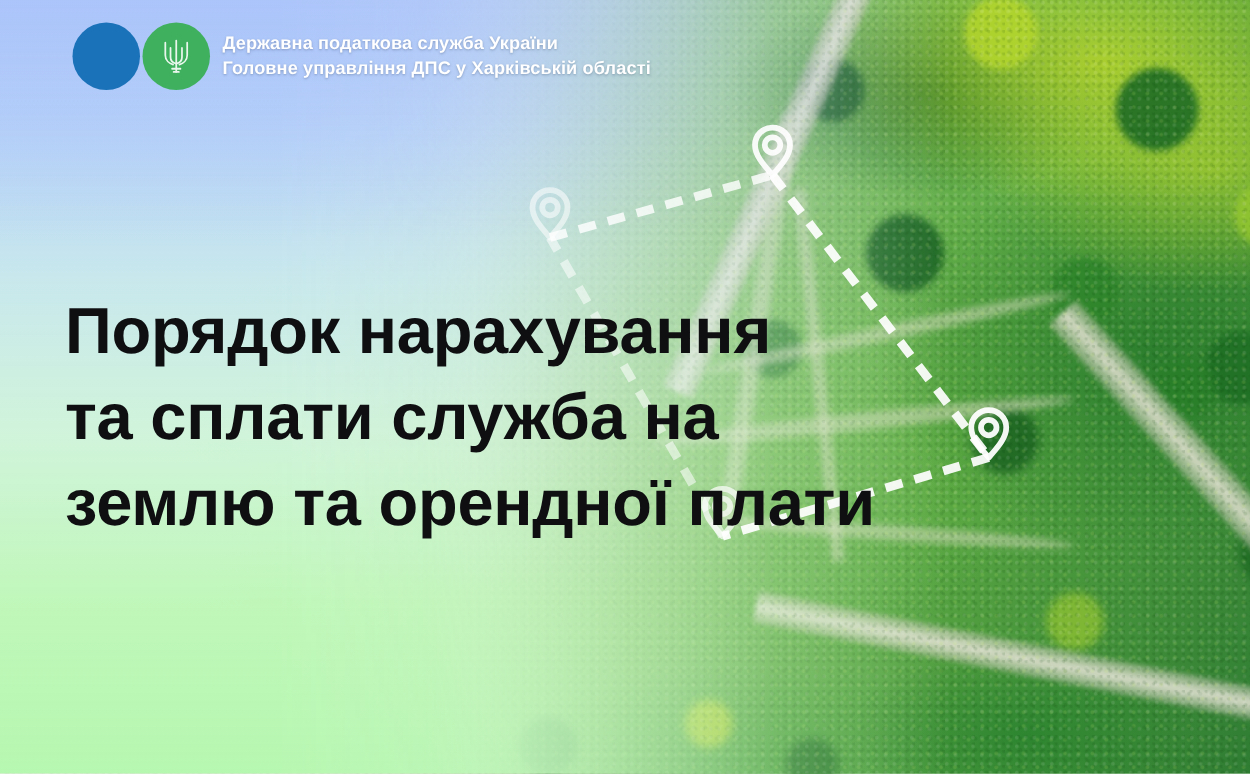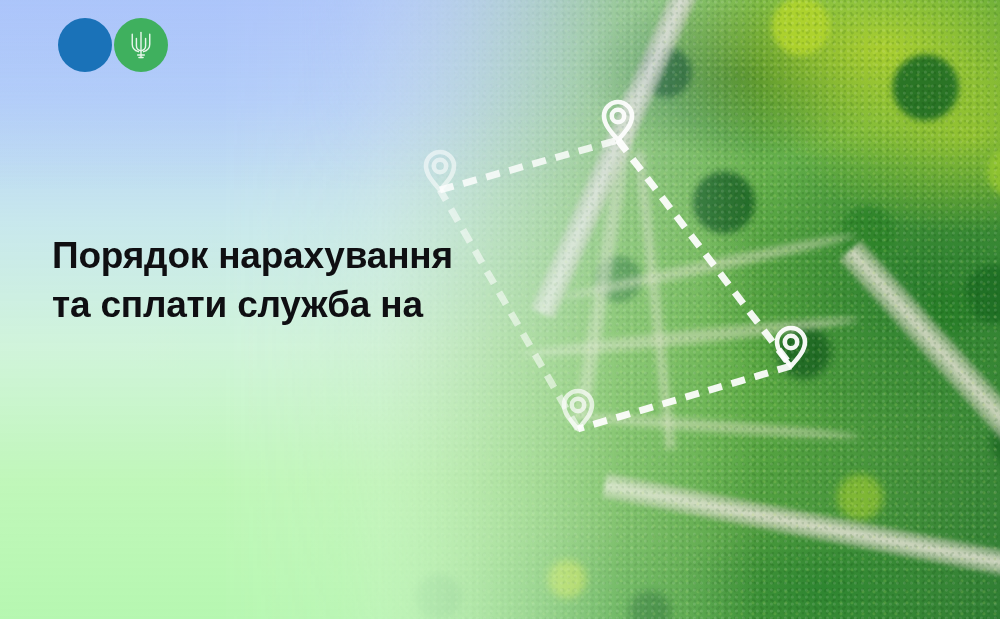--- a/index.html
+++ b/index.html
@@ -127,21 +127,21 @@
   .header-text{margin-left:10px;display:flex;flex-direction:column;justify-content:center;gap:3px;}
   .header-line{
     color:#ffffff;font-size:14.5px;font-weight:bold;letter-spacing:.1px;line-height:1.12;
     white-space:nowrap;
     text-shadow:0 1px 2px rgba(40,60,90,.35);
   }
 
   
   .title{
     position:absolute;left:52px;top:231px;width:600px;
-    color:#0f0f12;font-weight:bold;font-size:37px;line-height:1.33;
+    color:#0f0f12;font-weight:bold;font-size:52px;line-height:1.33;
     letter-spacing:-0.2px;
   }
   .title-line{white-space:nowrap;}
 </style>
 </head>
 <body>
 
 <div class="stage">
 
   <div class="photo">
@@ -203,20 +203,25 @@
             <path d="M30 6 L30 66"></path>
             <path d="M9 10 L9 34 C9 44 17 50 24 52"></path>
             <path d="M51 10 L51 34 C51 44 43 50 36 52"></path>
             <path d="M19 20 L19 38 C19 45 24 49 30 50 C36 49 41 45 41 38 L41 20"></path>
             <path d="M22 60 L38 60"></path>
             <path d="M25 66 L35 66"></path>
           </g>
         </svg>
       </div>
     </div>
+    <div class="header-text">
+      <div class="header-line">Державна податкова служба України</div>
+      <div class="header-line">Головне управління ДПС у Харківській області</div>
+    </div>
   </div>
 
   <div class="title">
     <div class="title-line">Порядок нарахування</div>
     <div class="title-line">та сплати служба на</div>
+    <div class="title-line">землю та орендної плати</div>
   </div>
 
 </div>
 
 </body></html>

